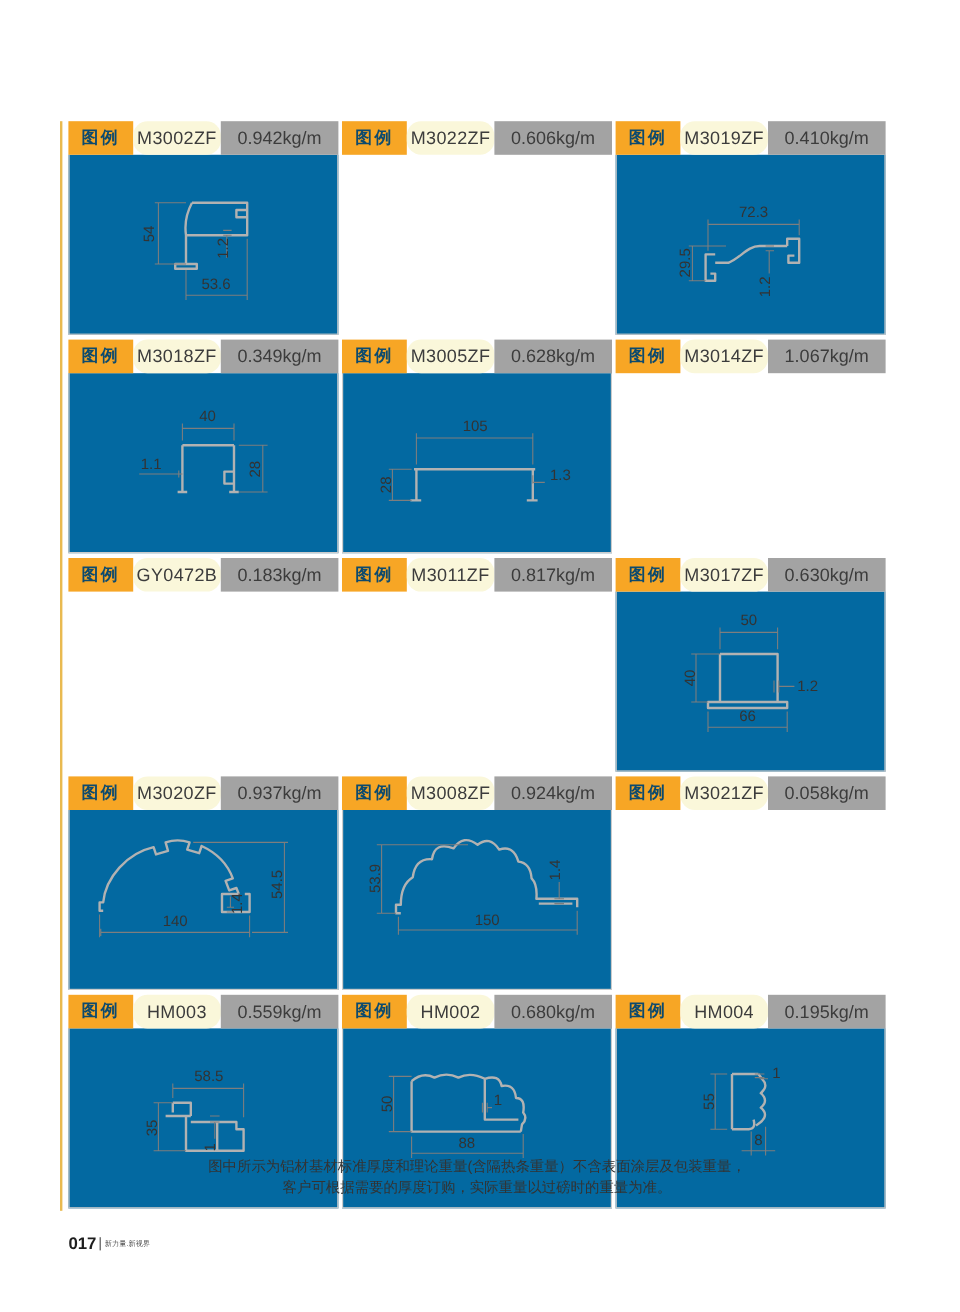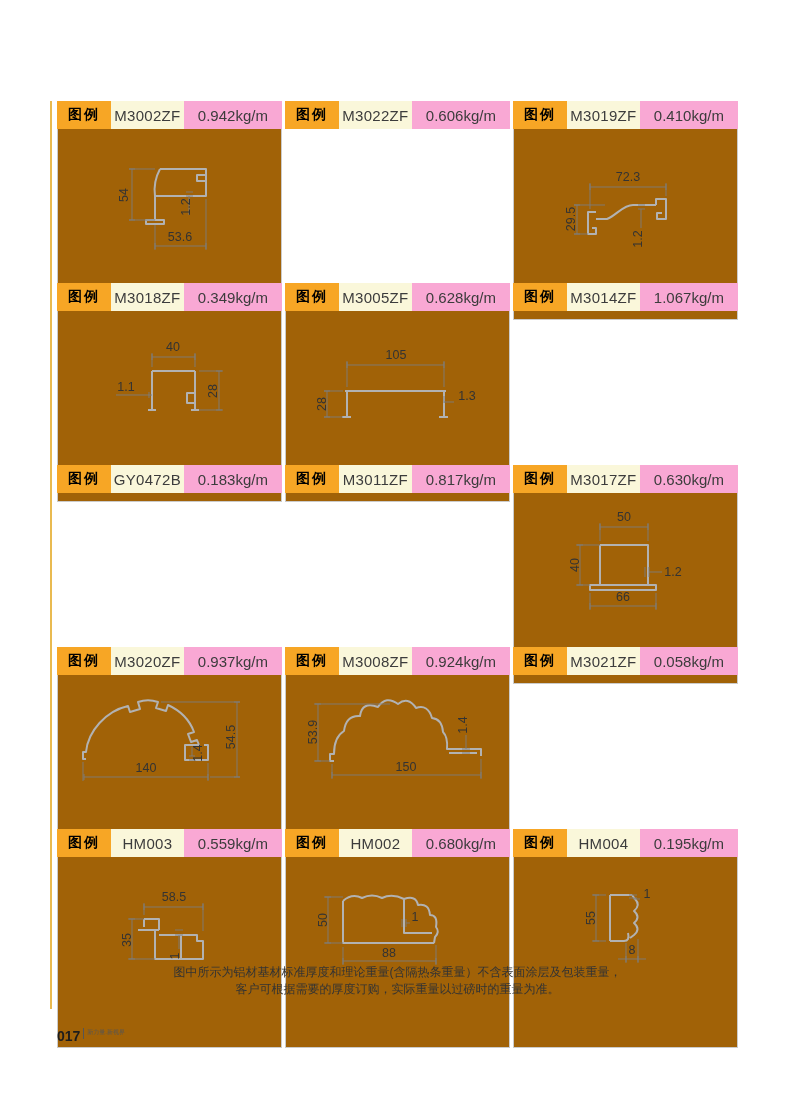--- a/index.html
+++ b/index.html
@@ -4,32 +4,32 @@
 <style>
   html,body{margin:0;padding:0;background:#ffffff;}
   .page{position:relative;width:800px;height:1093px;background:#ffffff;overflow:hidden;
         font-family:"Liberation Sans",sans-serif;}
   .accent-line{position:absolute;left:50px;top:101px;width:2px;height:908px;background:#E9BA50;}
   .grid{position:absolute;left:57px;top:101px;display:grid;
         grid-template-columns:repeat(3,225px);grid-auto-rows:178px;column-gap:3px;row-gap:4px;}
   .cell{width:225px;height:178px;}
   .hdr{display:flex;height:28px;}
   .seg{display:flex;align-items:center;justify-content:center;}
-  .seg-legend{width:55px;background:#F7A625;color:#000000;font-weight:bold;
+  .seg-legend{width:55px;background:#F7A625;color:#0c4a6e;font-weight:bold;
               font-size:14px;letter-spacing:2px;}
-  .seg-model{width:74px;background:#FAF7DA;color:#3C3C3C;font-size:15px;letter-spacing:.3px;}
-  .seg-weight{width:100px;background:#f9a8d4;color:#3C3C3C;font-size:15px;}
-  .draw{height:191px;border:1px solid #CBCBCB;border-top:none;box-sizing:border-box;background:#a16207;}
+  .seg-model{width:74px;background:#FAF7DA;color:#3C3C3C;font-size:15px;letter-spacing:.3px;border-radius:12px;}
+  .seg-weight{width:100px;background:#a3a3a3;color:#3C3C3C;font-size:15px;}
+  .draw{height:150px;border:1px solid #CBCBCB;border-top:none;box-sizing:border-box;background:#0369a1;}
   .draw svg{display:block;}
   .pf{fill:none;stroke:#B2B2B2;stroke-width:2;stroke-linejoin:round;}
   .dl{fill:none;stroke:#7E7E7E;stroke-width:0.9;}
   .dt{fill:#333333;font-size:12.5px;text-anchor:middle;font-family:"Liberation Sans",sans-serif;}
   .note{position:absolute;left:57px;top:964px;width:681px;text-align:center;
         font-size:12px;color:#333;line-height:17px;}
-  .pagefoot{position:absolute;left:57px;top:1028px;display:flex;align-items:flex-start;gap:3px;}
+  .pagefoot{position:absolute;left:57px;top:1028px;display:flex;align-items:center;gap:3px;}
   .pagenum{font-weight:bold;font-size:14px;color:#1d1d1d;}
   .footdiv{width:1px;height:11px;background:#555;}
   .tagline{font-size:6px;color:#555;}
 </style>
 </head>
 <body>
 
 <div class="page">
   <div class="accent-line"></div>
 

